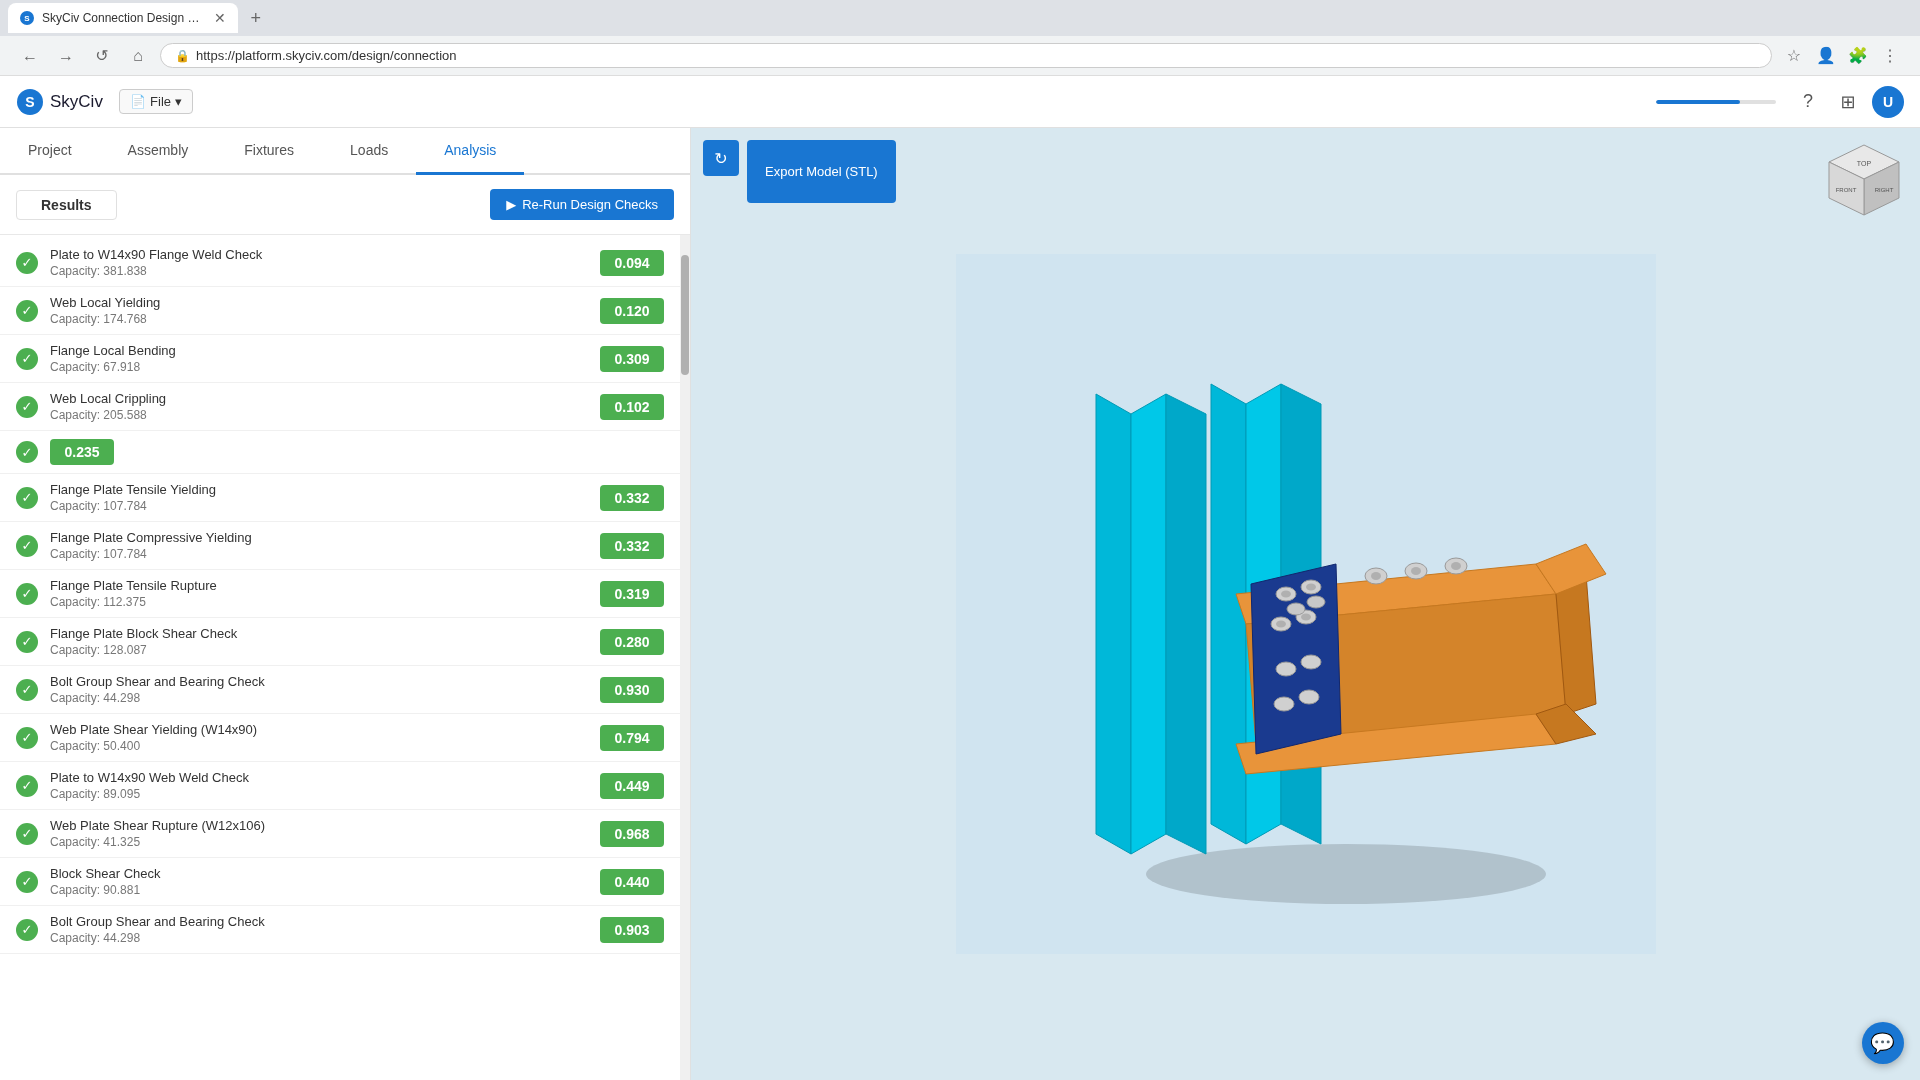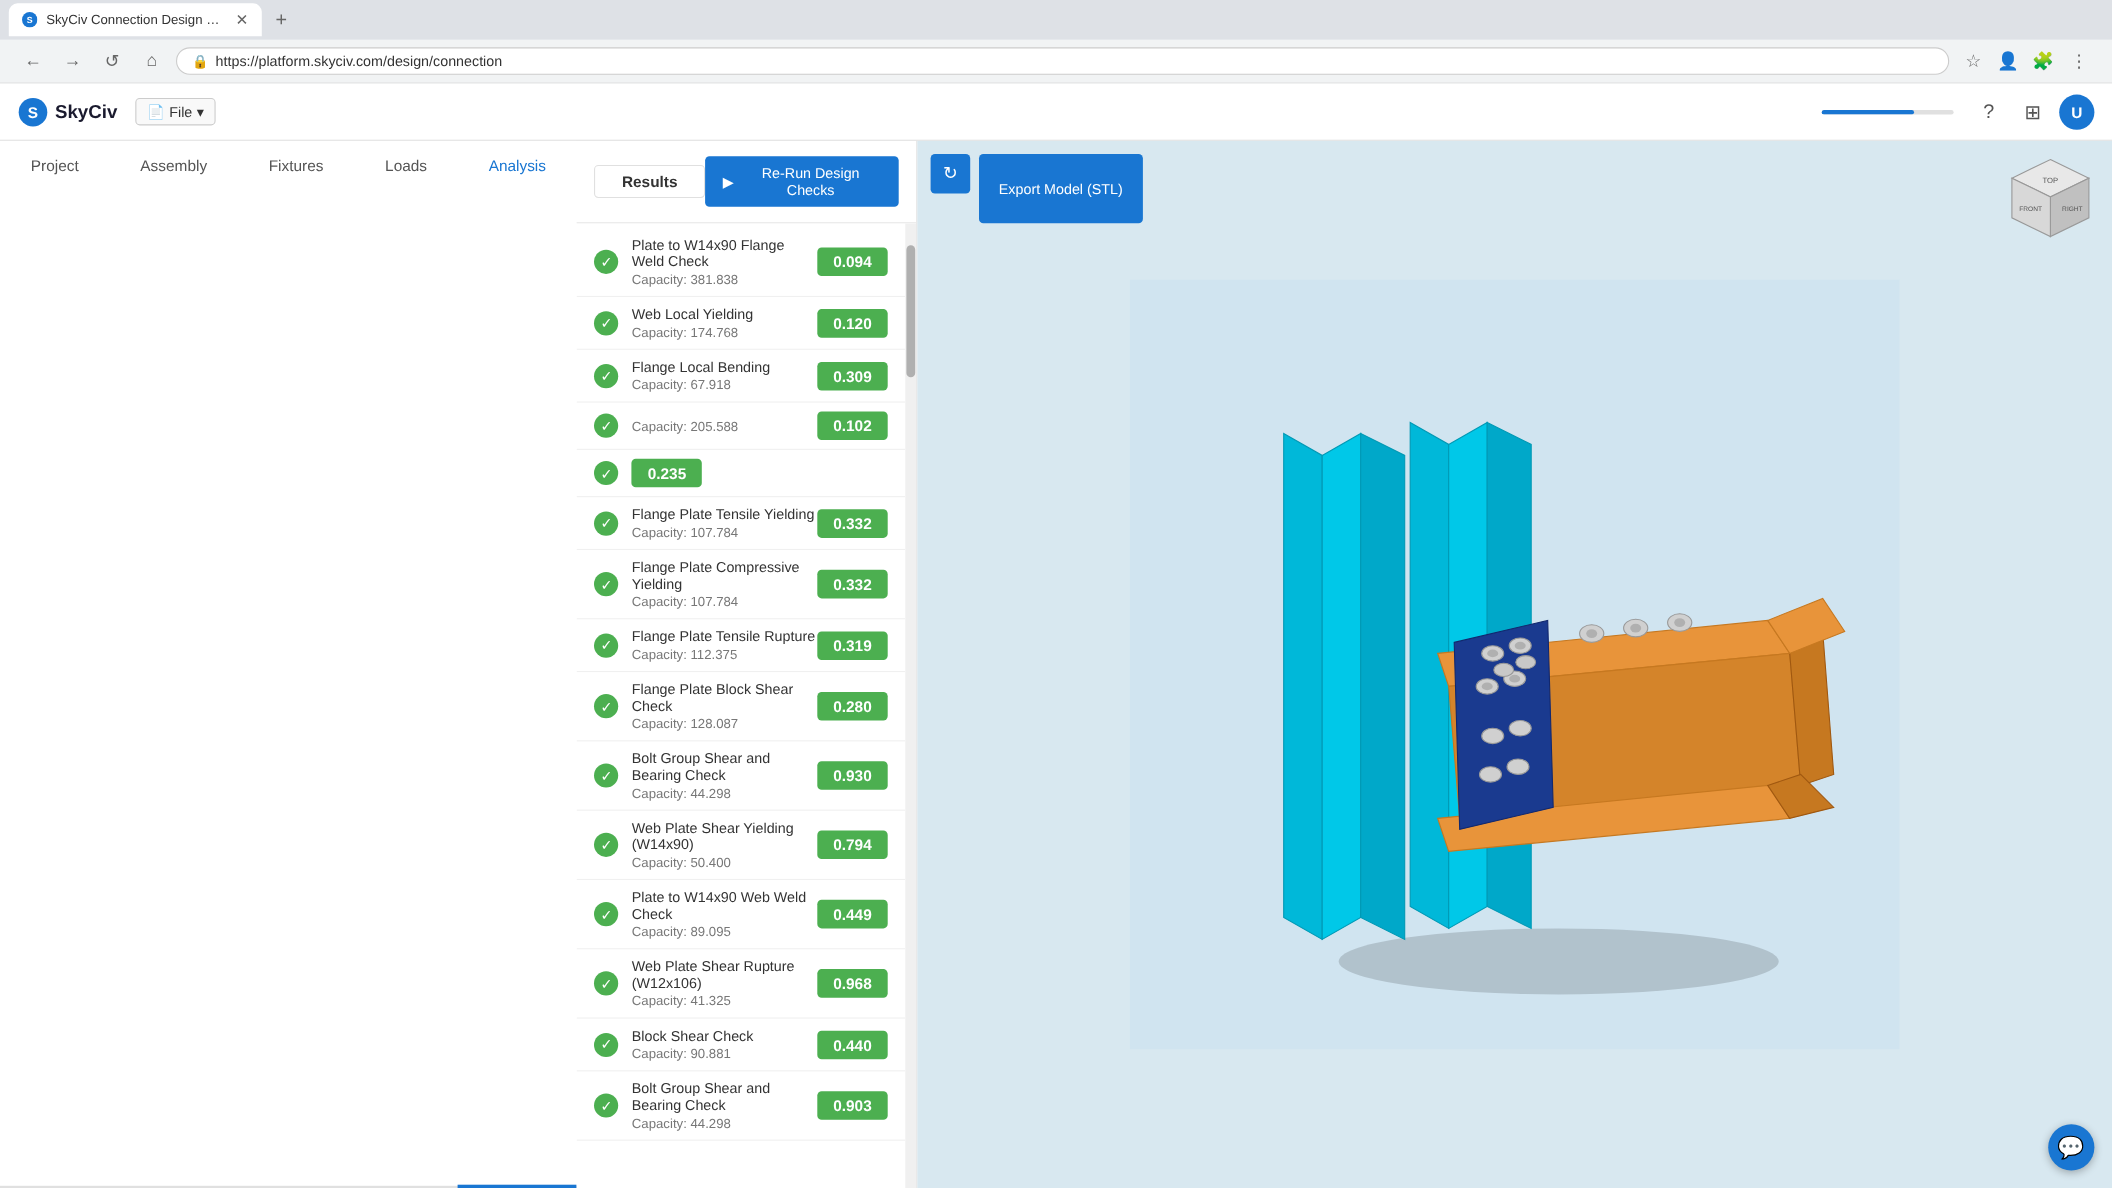--- a/index.html
+++ b/index.html
@@ -27,21 +27,21 @@
     .header-file-btn { display: flex; align-items: center; gap: 4px; padding: 4px 10px; border: 1px solid #ccc; border-radius: 4px; font-size: 13px; cursor: pointer; color: #333; background: #f9f9f9; }
     .header-spacer { flex: 1; }
     .header-right { display: flex; align-items: center; gap: 8px; }
     .header-icon-btn { background: none; border: none; cursor: pointer; color: #555; font-size: 18px; width: 32px; height: 32px; display: flex; align-items: center; justify-content: center; border-radius: 50%; }
     .avatar { width: 32px; height: 32px; border-radius: 50%; background: #1976d2; display: flex; align-items: center; justify-content: center; color: #fff; font-size: 14px; font-weight: 600; cursor: pointer; }
 
     
     .main-layout { display: flex; flex: 1; overflow: hidden; }
 
     
-    .left-panel { width: 834px; display: flex; flex-direction: row; border-right: 1px solid #e0e0e0; }
+    .left-panel { width: 691px; display: flex; flex-direction: column; border-right: 1px solid #e0e0e0; }
     .tabs-bar { display: flex; border-bottom: 2px solid #e0e0e0; background: #fff; }
     .tab-item { padding: 14px 28px; font-size: 14px; color: #555; cursor: pointer; border-bottom: 3px solid transparent; margin-bottom: -2px; }
     .tab-item.active { color: #1976d2; border-bottom-color: #1976d2; font-weight: 500; }
 
     .results-panel { flex: 1; overflow: hidden; display: flex; flex-direction: column; }
     .results-header { display: flex; align-items: center; justify-content: space-between; padding: 14px 16px; border-bottom: 1px solid #e8e8e8; }
     .results-title { font-size: 14px; font-weight: 700; color: #333; padding: 6px 24px; border: 1px solid #e0e0e0; border-radius: 4px; }
     .rerun-btn { background: #1976d2; color: #fff; border: none; border-radius: 4px; padding: 8px 16px; font-size: 13px; cursor: pointer; display: flex; align-items: center; gap: 6px; }
 
     .results-list { flex: 1; overflow-y: auto; padding: 4px 0; }
@@ -119,21 +119,21 @@
   </div>
 
   <div class="app-container">
 
     <div class="app-header">
       <div class="skyciv-logo">
         <svg class="skyciv-logo-icon" viewBox="0 0 28 28">
           <circle cx="14" cy="14" r="13" fill="#1976d2"></circle>
           <text x="14" y="19" text-anchor="middle" fill="white" font-size="14" font-weight="bold">S</text>
         </svg>
-        <span style="font-weight:700;font-size:17px;color:#1a1a2e;">SkyCiv</span>
+        <span style="font-weight:400;font-size:17px;color:#1a1a2e;">SkyCiv</span>
       </div>
       <button class="header-file-btn">
         <span>📄</span>
         <span>File</span>
         <span>▾</span>
       </button>
       <div class="header-spacer"></div>
 
       <div style="width:120px;height:4px;background:#e0e0e0;border-radius:2px;overflow:hidden;">
         <div style="width:70%;height:100%;background:#1976d2;border-radius:2px;"></div>
@@ -204,20 +204,21 @@
     <div class="result-check-icon">✓</div>
     <div class="result-text">
       <div class="result-name">Flange Local Bending</div>
       <div class="result-capacity">Capacity: 67.918</div>
     </div>
     <div class="result-badge">0.309</div>
   </div>
                 <div class="result-item">
     <div class="result-check-icon">✓</div>
     <div class="result-text">
+      <div class="result-name">Web Local Crippling</div>
       <div class="result-capacity">Capacity: 205.588</div>
     </div>
     <div class="result-badge">0.102</div>
   </div>
                 <div class="result-item">
     <div class="result-check-icon">✓</div>
     <div class="result-badge">0.235</div>
   </div>
                 <div class="result-item">
     <div class="result-check-icon">✓</div>

